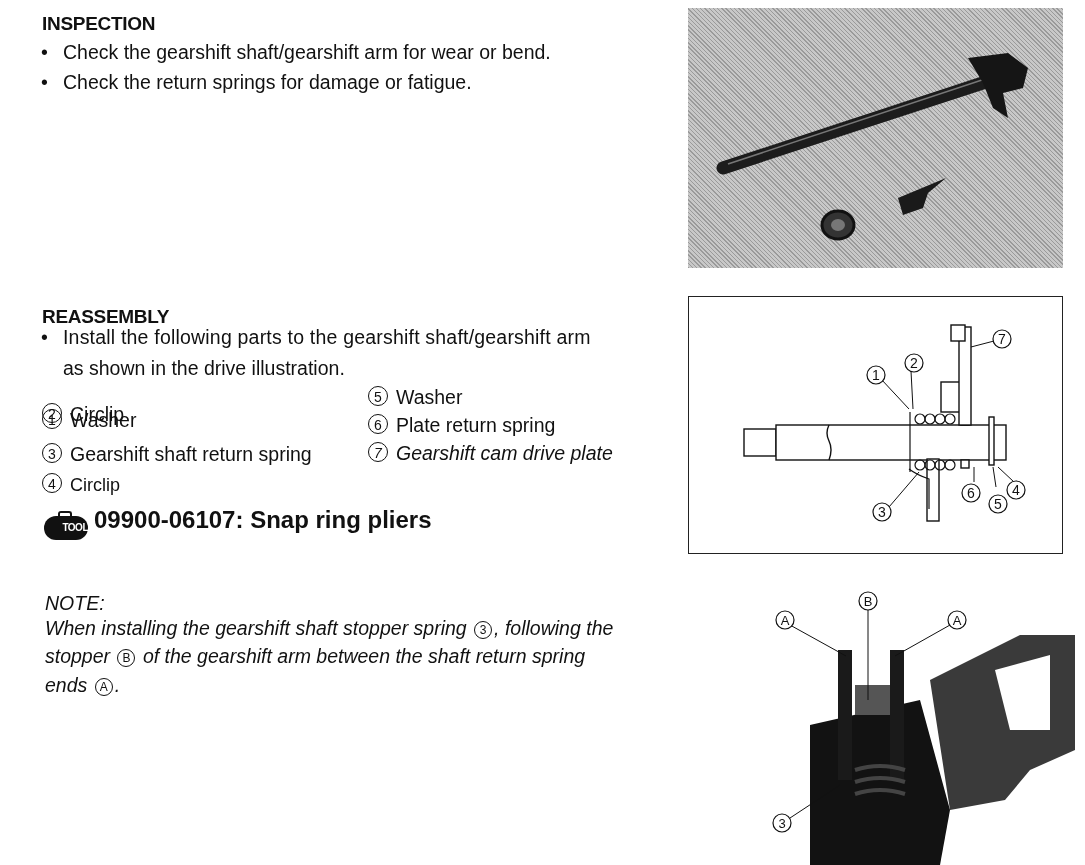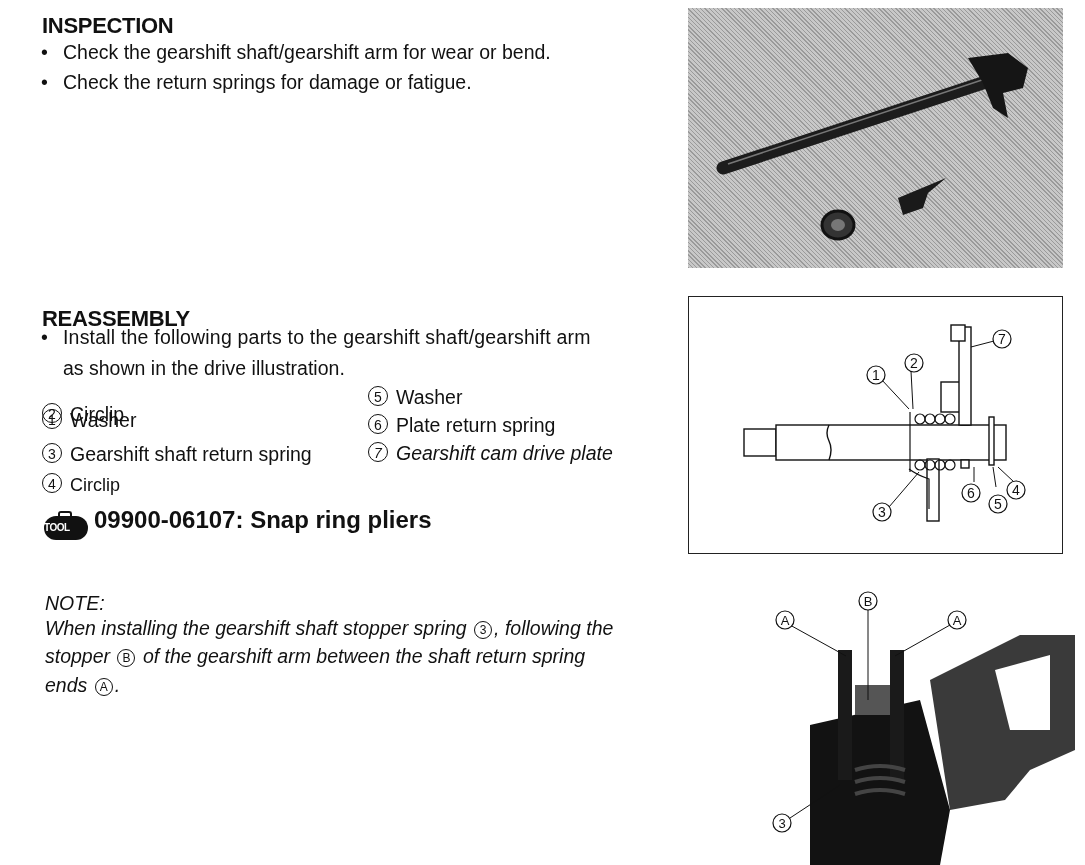--- a/index.html
+++ b/index.html
@@ -1,30 +1,30 @@
 <!DOCTYPE html>
 <html><head>
 <meta charset="utf-8">
 <style>
   html, body { margin: 0; padding: 0; background: #ffffff; }
   body {
     width: 1085px; height: 865px; position: relative; overflow: hidden;
     font-family: "Liberation Sans", sans-serif; color: #111;
   }
   .abs { position: absolute; }
-  .heading { font-weight: bold; font-size: 22px; letter-spacing: -0.3px; }
+  .heading { font-weight: bold; font-size: 19px; letter-spacing: -0.3px; }
   .line { font-size: 19.5px; white-space: nowrap; }
   .bullet::before { content: "•"; position: absolute; left: -22px; }
   .num { display: inline-block; width: 20px; height: 20px; border: 1.3px solid #111; border-radius: 50%;
          font-size: 14px; line-height: 20px; text-align: center; margin-right: 8px; vertical-align: 2px; box-sizing: border-box; }
   .num-inline { display: inline-block; width: 18px; height: 18px; border: 1.3px solid #111; border-radius: 50%;
          font-size: 12px; line-height: 16px; text-align: center; font-style: normal; vertical-align: 1px; box-sizing: border-box; margin: 0 2px; }
   .tool-icon {
     display: inline-block; width: 44px; height: 24px; background: #111; color: #fff; border-radius: 12px;
-    font-size: 10px; font-weight: bold; line-height: 24px; text-align: left; vertical-align: -3px; margin-right: 6px;
+    font-size: 10px; font-weight: bold; line-height: 24px; text-align: right; vertical-align: -3px; margin-right: 6px;
     position: relative; letter-spacing: -0.5px;
   }
   .tool-icon::before { content: ""; position: absolute; top: -5px; left: 14px; width: 14px; height: 5px;
     border: 2px solid #111; border-bottom: none; border-radius: 3px 3px 0 0; box-sizing: border-box; }
   .tool-text { font-weight: bold; font-size: 24px; }
   .note { font-style: italic; font-size: 19.5px; }
   .photo1 {
     left: 688px; top: 8px; width: 375px; height: 260px;
     background:
       repeating-linear-gradient(45deg, #9a9a9a 0 1px, #c8c8c8 1px 3px);

